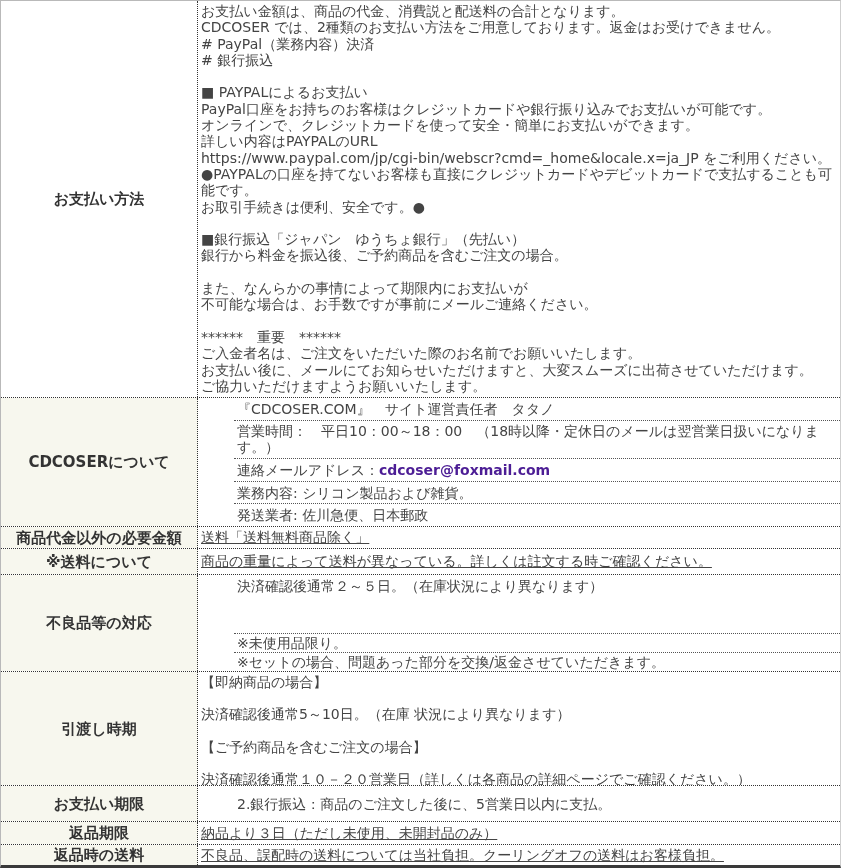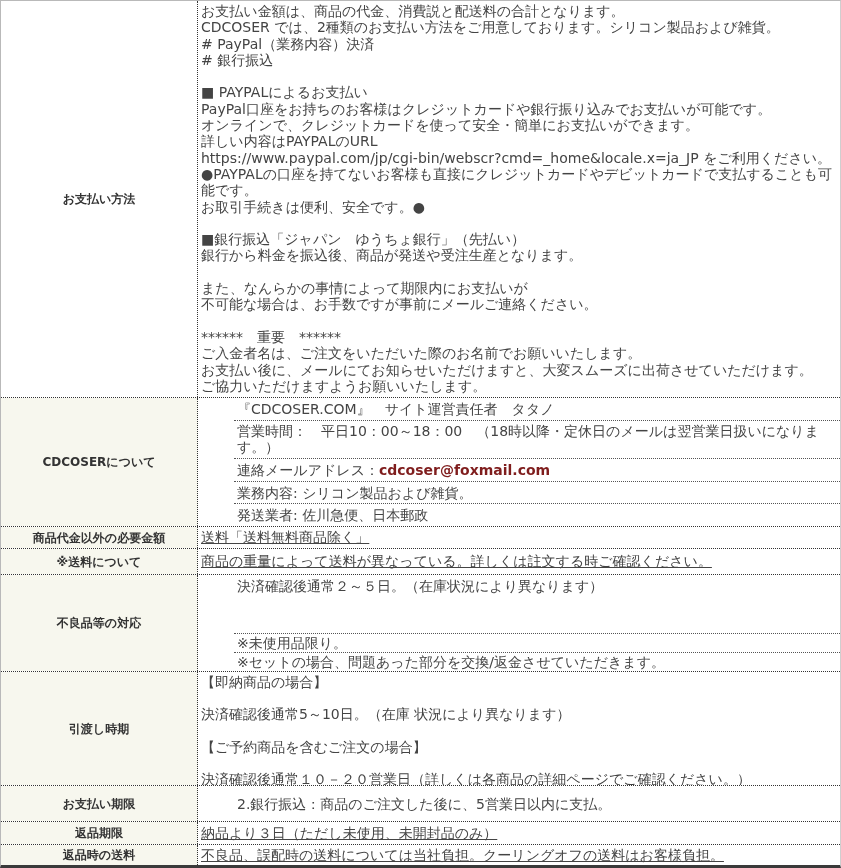--- a/index.html
+++ b/index.html
@@ -26,67 +26,67 @@
   .r6{height:114px}
   .r7{height:36px}
   .r8{height:23px}
   .r9{height:21px}
 
   .th {
     flex:0 0 197px; width:197px; box-sizing:border-box;
     border-right:1px dotted #333;
     background:#f7f7ee;
     display:flex; align-items:center; justify-content:center;
-    font-weight:bold; font-size:12px; color:#333;
+    font-weight:bold; font-size:15px; color:#333;
     text-align:center; padding:0 4px; line-height:16px;
   }
   .r1 .th { background:#ffffff; }
 
   .td { flex:1 1 auto; box-sizing:border-box; font-size:14px; color:#444; overflow:hidden; }
 
   .lines {
     height:100%; box-sizing:border-box;
     display:flex; flex-direction:column;
     padding:2px 4px 0 3px;
   }
   .r3 .lines, .r4 .lines, .r8 .lines, .r9 .lines { justify-content:center; padding-top:0;text-decoration:underline; }
   .tline { line-height:16.3px; min-height:16.3px; white-space:pre-wrap; }
   .r6 .tline { line-height:16.2px; min-height:16.2px; }
 
   .subrows { height:100%; display:flex; flex-direction:column; box-sizing:border-box; }
   .subrow { box-sizing:border-box; padding:1px 3px; line-height:16px;margin-left:36px; }
   .subrow + .subrow { border-top:1px dotted #555; }
   .r2 .subrow, .r7 .subrow { flex:1 1 auto; display:flex; align-items:center; }
   .r5 .subrow:first-child { flex:1 1 auto; padding-top:3px; }
-  .subrow b { font-weight:bold; color:#7f1d1d; }
+  .subrow b { font-weight:bold; color:#4c1d95; }
 </style>
 </head>
 <body>
 
 <div class="shop-table">
 
   <div class="trow r1">
     <div class="th">お支払い方法</div>
     <div class="td">
       <div class="lines">
           <div class="tline">お支払い金額は、商品の代金、消費説と配送料の合計となります。</div>
-          <div class="tline">CDCOSER では、2種類のお支払い方法をご用意しております。シリコン製品および雑貨。</div>
+          <div class="tline">CDCOSER では、2種類のお支払い方法をご用意しております。返金はお受けできません。</div>
           <div class="tline"># PayPal（業務内容）決済</div>
           <div class="tline"># 銀行振込</div>
           <div class="tline">&nbsp;</div>
           <div class="tline">■ PAYPALによるお支払い</div>
           <div class="tline">PayPal口座をお持ちのお客様はクレジットカードや銀行振り込みでお支払いが可能です。</div>
           <div class="tline">オンラインで、クレジットカードを使って安全・簡単にお支払いができます。</div>
           <div class="tline">詳しい内容はPAYPALのURL</div>
           <div class="tline">https://www.paypal.com/jp/cgi-bin/webscr?cmd=_home&amp;locale.x=ja_JP をご利用ください。</div>
           <div class="tline">●PAYPALの口座を持てないお客様も直接にクレジットカードやデビットカードで支払することも可能です。</div>
           <div class="tline">お取引手続きは便利、安全です。●</div>
           <div class="tline">&nbsp;</div>
           <div class="tline">■銀行振込「ジャパン　ゆうちょ銀行」（先払い）</div>
-          <div class="tline">銀行から料金を振込後、商品が発送や受注生産となります。</div>
+          <div class="tline">銀行から料金を振込後、ご予約商品を含むご注文の場合。</div>
           <div class="tline">&nbsp;</div>
           <div class="tline">また、なんらかの事情によって期限内にお支払いが</div>
           <div class="tline">不可能な場合は、お手数ですが事前にメールご連絡ください。</div>
           <div class="tline">&nbsp;</div>
           <div class="tline">******　重要　******</div>
           <div class="tline">ご入金者名は、ご注文をいただいた際のお名前でお願いいたします。</div>
           <div class="tline">お支払い後に、メールにてお知らせいただけますと、大変スムーズに出荷させていただけます。</div>
           <div class="tline">ご協力いただけますようお願いいたします。</div>
         </div>
     </div>

